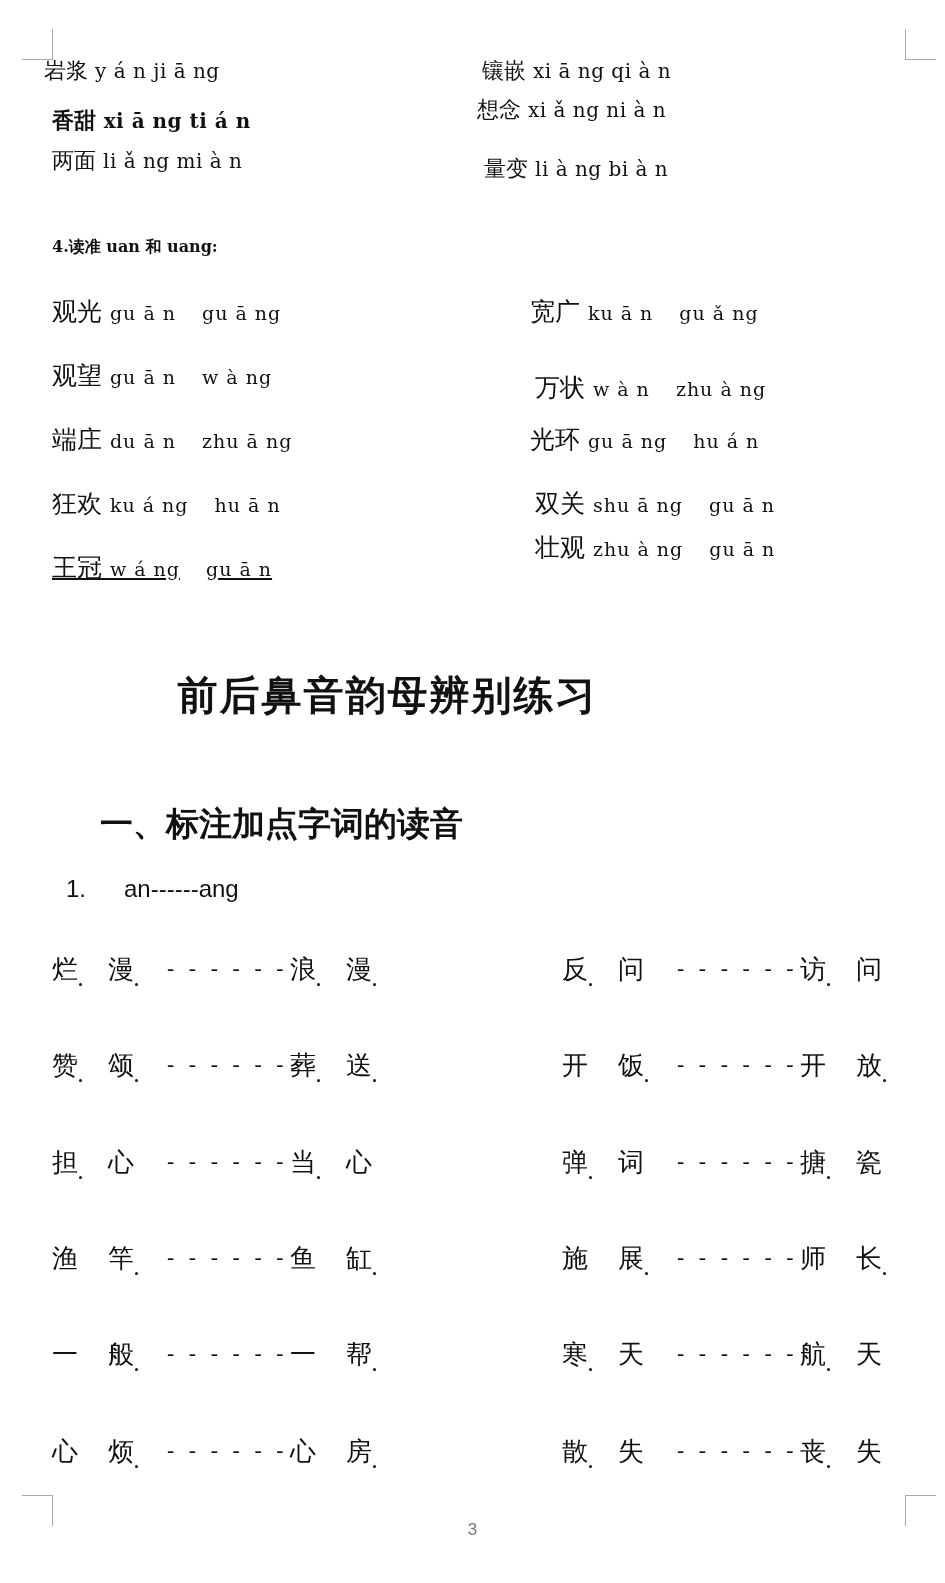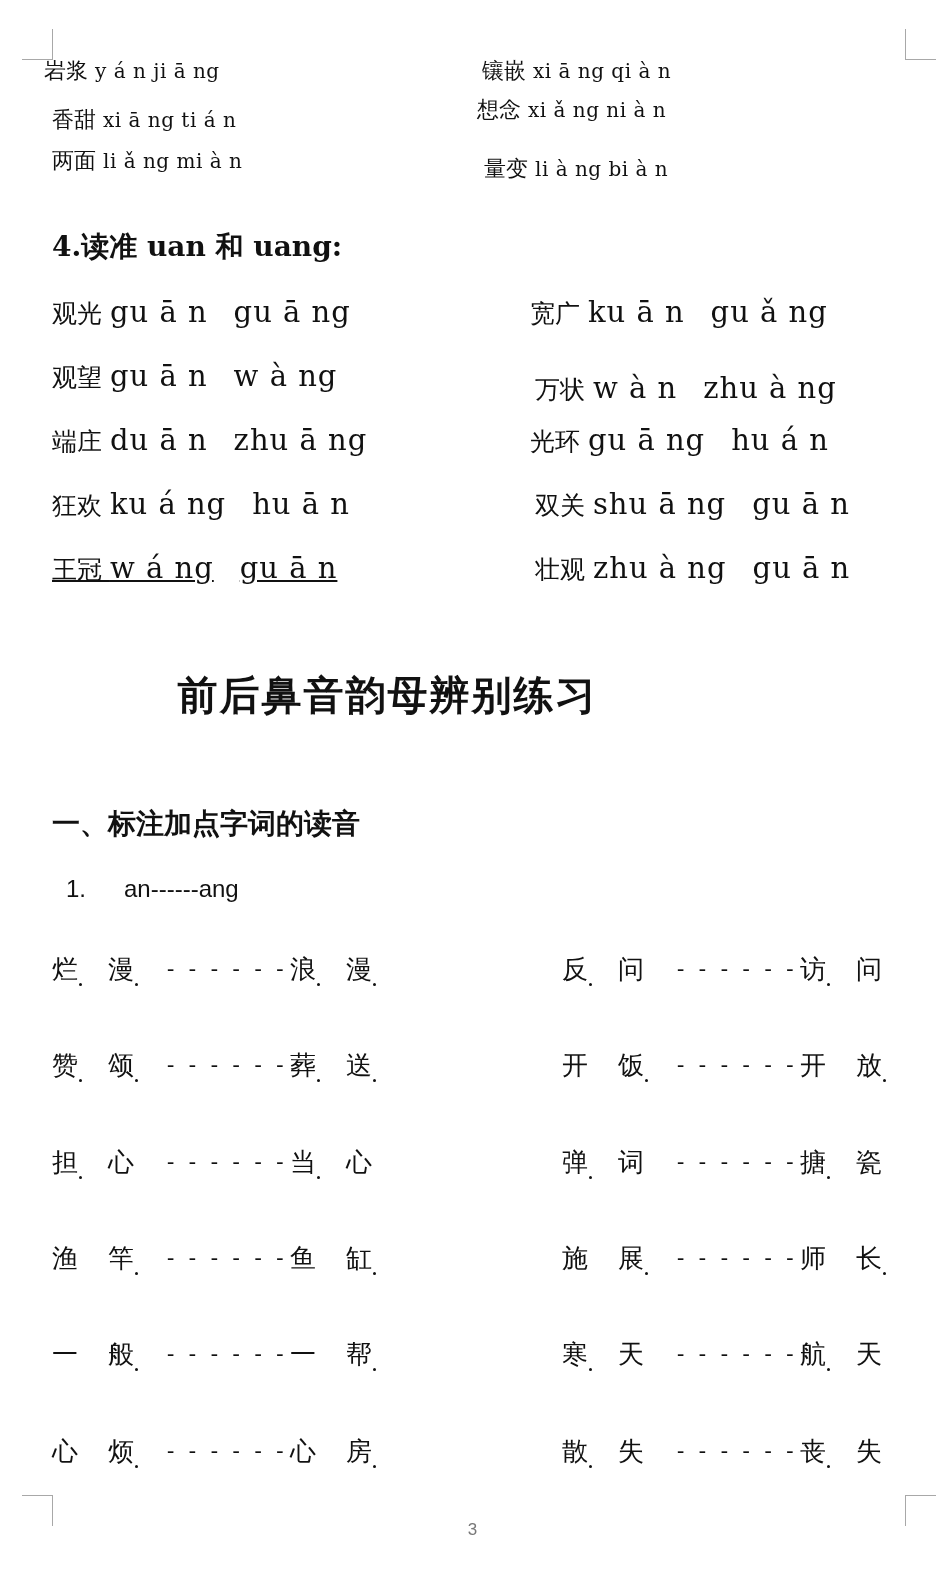--- a/index.html
+++ b/index.html
@@ -6,27 +6,27 @@
     body { width: 945px; height: 1583px; position: relative; overflow: hidden; color: #111; font-family: "DejaVu Serif", serif; }
     .crop { position: absolute; width: 30px; height: 30px; border-color: #a8a8a8; border-style: solid; border-width: 0; }
     .crop.tl { left: 22px; top: 29px; border-right-width: 1px; border-bottom-width: 1px; }
     .crop.tr { left: 905px; top: 29px; border-left-width: 1px; border-bottom-width: 1px; }
     .crop.bl { left: 22px; top: 1495px; border-right-width: 1px; border-top-width: 1px; }
     .crop.br { left: 905px; top: 1495px; border-left-width: 1px; border-top-width: 1px; }
 
     .abs { position: absolute; white-space: nowrap; }
     .top-row { font-size: 22px; line-height: 28px; }
     .top-row .py { font-family: "DejaVu Serif", serif; font-size: 20px; letter-spacing: 0.5px; }
-    .heading4 { font-size: 28px; font-weight: bold; line-height: 30px; }
+    .heading4 { font-size: 16px; font-weight: bold; line-height: 30px; }
     .uan-row { font-size: 25px; line-height: 32px; }
-    .uan-row .py { font-size: 29px; letter-spacing: 1px; }
+    .uan-row .py { font-size: 19px; letter-spacing: 1px; }
     .uan-row .gap { display: inline-block; width: 26px; }
 
     .title { position: absolute; left: 0; width: 775px; top: 668px; text-align: center; font-size: 40px; font-weight: bold; letter-spacing: 2px; font-family: "DejaVu Sans", sans-serif; }
-    .section { font-size: 28px; font-weight: bold; font-family: "DejaVu Sans", sans-serif; line-height: 32px; }
+    .section { font-size: 33px; font-weight: bold; font-family: "DejaVu Sans", sans-serif; line-height: 32px; margin-left: 48px; }
     .sub { font-size: 24px; font-family: "Liberation Sans", sans-serif; line-height: 30px; }
     .sub .num { display: inline-block; width: 58px; }
 
     .pair-row { font-size: 26px; line-height: 34px; display: flex; align-items: center; }
     .ch { display: inline-block; width: 56px; position: relative; }
     .ch.dot::after { content: ""; position: absolute; left: 27px; top: 31px; width: 3px; height: 3px; border-radius: 50%; background: #111; }
     .dash { display: inline-block; width: 126px; letter-spacing: 8.6px; font-size: 22px; font-family: "DejaVu Sans Mono", monospace; }
     .page-num { position: absolute; top: 1520px; left: 0; width: 945px; text-align: center; font-size: 17px; color: #777; font-family: "Liberation Sans", sans-serif; }
   </style>
 </head>
@@ -38,21 +38,21 @@
 <div class="crop br"></div>
 
 <div class="abs top-row" style="left:44px; top:57px;">
   <span>岩浆</span>
   <span class="py">y á n ji ā ng</span>
 </div>
 <div class="abs top-row" style="left:482px; top:57px;">
   <span>镶嵌</span>
   <span class="py">xi ā ng qi à n</span>
 </div>
-<div class="abs top-row" style="left:52px; top:106px;">
+<div class="abs top-row" style="left:52px; top:106px;font-weight:bold;">
   <span>香甜</span>
   <span class="py">xi ā ng ti á n</span>
 </div>
 <div class="abs top-row" style="left:477px; top:96px;">
   <span>想念</span>
   <span class="py">xi ǎ ng ni à n</span>
 </div>
 <div class="abs top-row" style="left:52px; top:147px;">
   <span>两面</span>
   <span class="py">li ǎ ng mi à n</span>
@@ -97,21 +97,21 @@
 </div>
 <div class="abs uan-row" style="left:535px; top:488px;">
   <span>双关</span>
   <span class="py">shu ā ng</span><span class="gap"></span><span class="py">gu ā n</span>
 </div>
 
 <div class="abs uan-row" style="left:52px; top:552px;text-decoration:underline;">
   <span>王冠</span>
   <span class="py">w á ng</span><span class="gap"></span><span class="py">gu ā n</span>
 </div>
-<div class="abs uan-row" style="left:535px; top:552px;">
+<div class="abs uan-row" style="left:535px; top:532px;">
   <span>壮观</span>
   <span class="py">zhu à ng</span><span class="gap"></span><span class="py">gu ā n</span>
 </div>
 
 <div class="title">前后鼻音韵母辨别练习</div>
 
 <div class="abs section" style="left:52px; top:808px;">一、标注加点字词的读音</div>
 <div class="abs sub" style="left:66px; top:874px;">
   <span class="num">1.</span><span>an------ang</span>
 </div>

